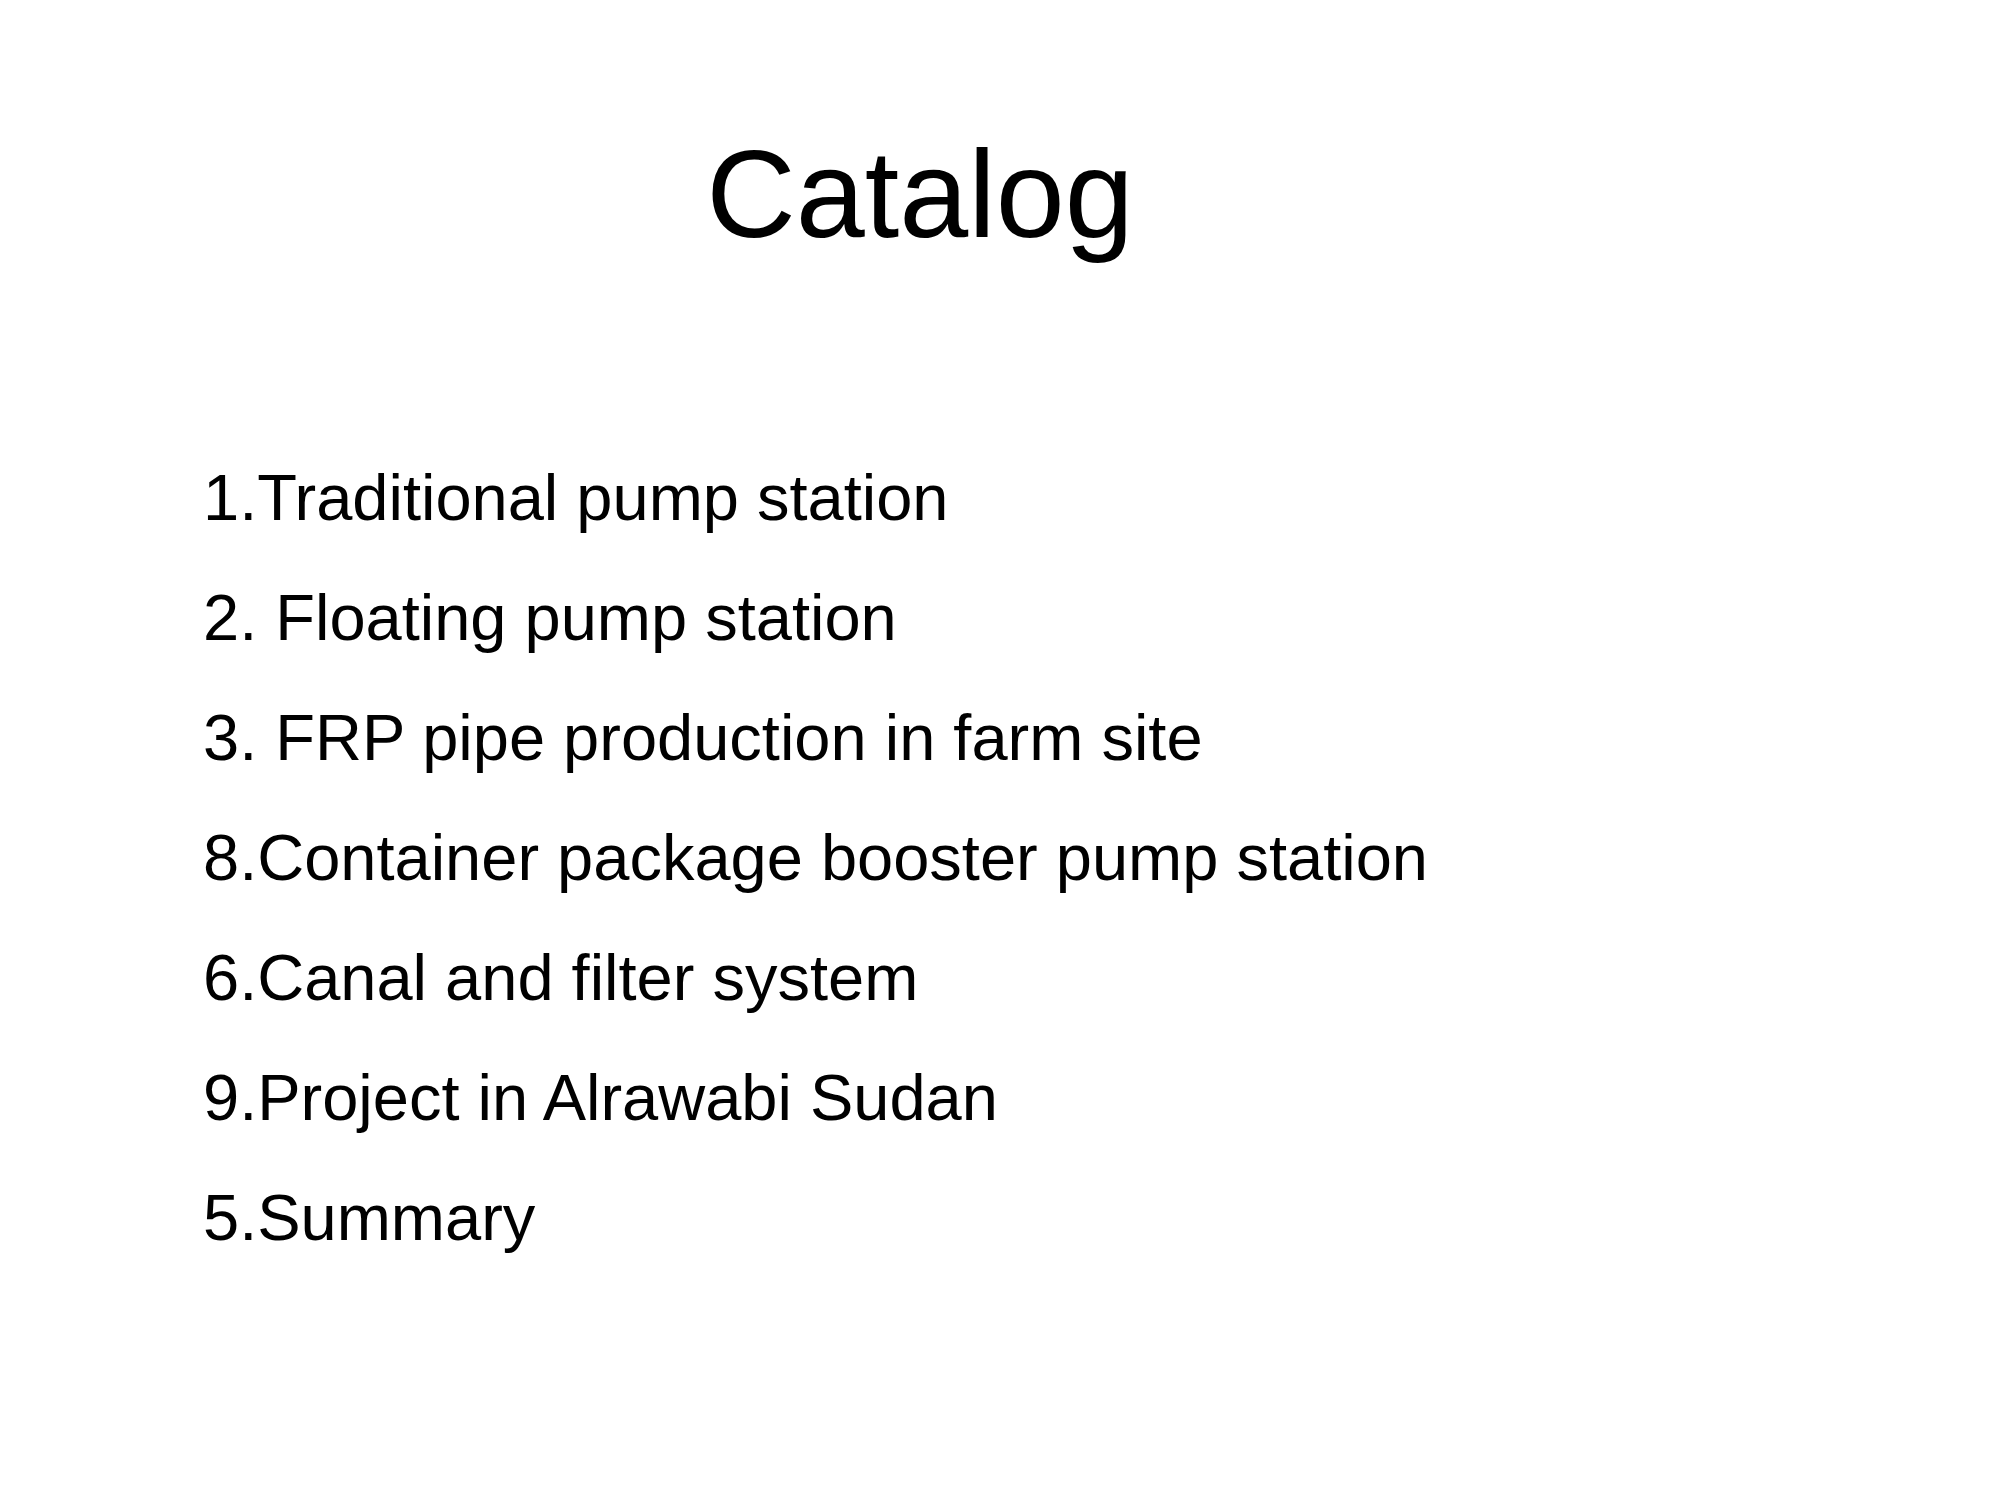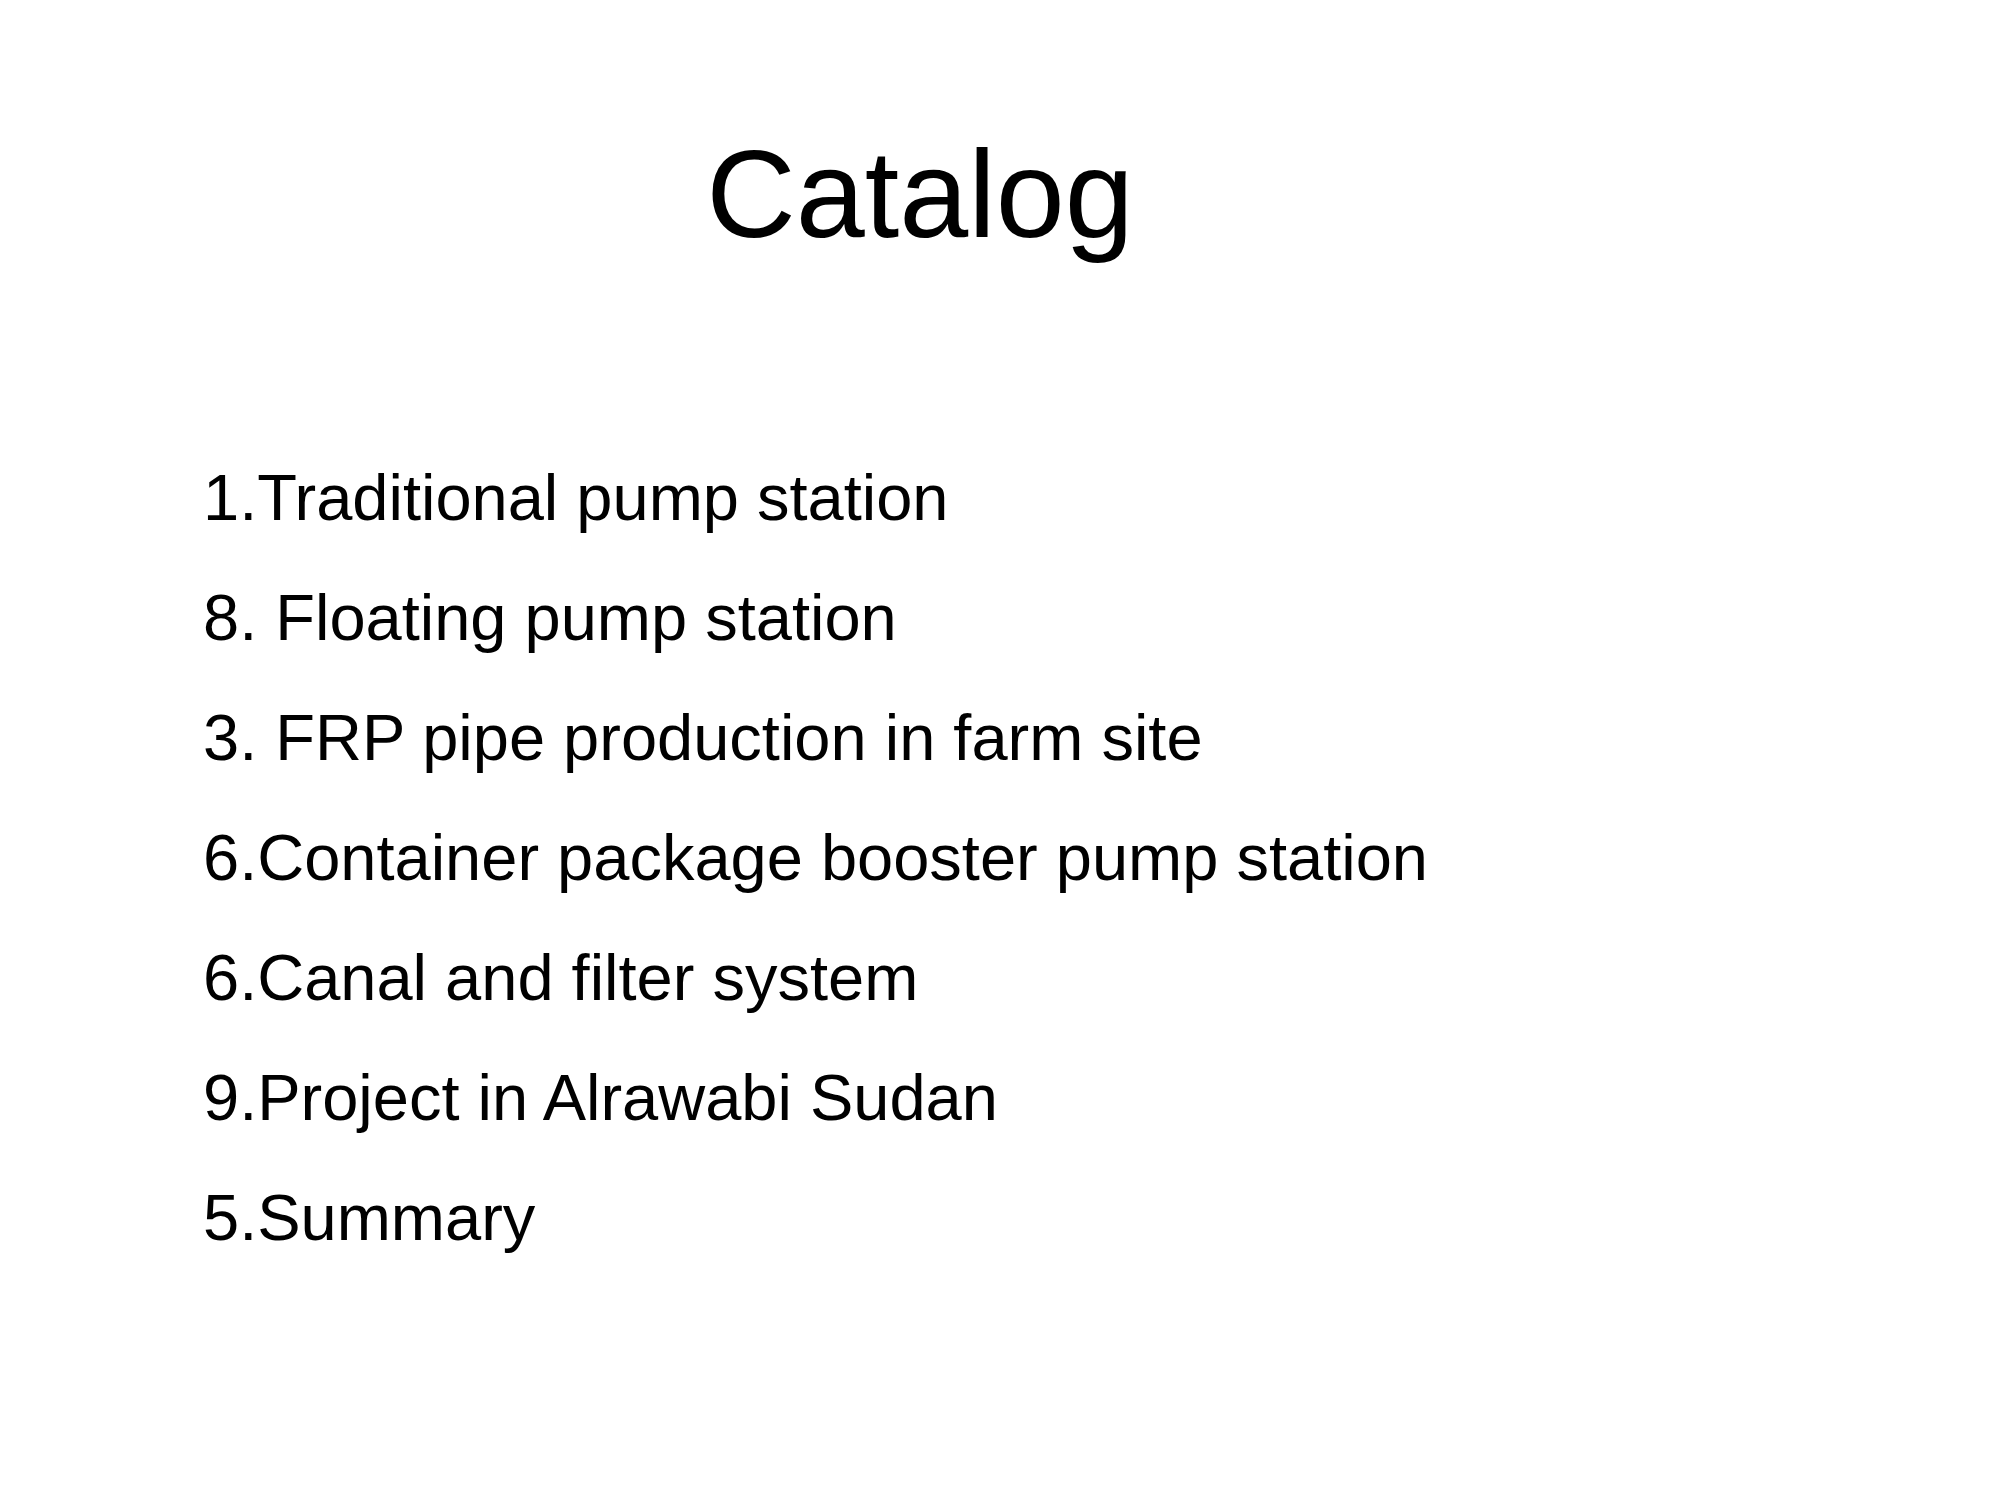--- a/index.html
+++ b/index.html
@@ -46,20 +46,20 @@
   }
 </style>
 </head>
 <body>
 
 <div class="slide">
   <h1 class="slide-title">Catalog</h1>
 
   <div class="catalog-list">
     <div class="catalog-item">1.Traditional pump station</div>
-    <div class="catalog-item">8. Floating pump station</div>
+    <div class="catalog-item">2. Floating pump station</div>
     <div class="catalog-item">3. FRP pipe production in farm site</div>
-    <div class="catalog-item">6.Container package booster pump station</div>
+    <div class="catalog-item">8.Container package booster pump station</div>
     <div class="catalog-item">6.Canal and filter system</div>
     <div class="catalog-item">9.Project in Alrawabi Sudan</div>
     <div class="catalog-item">5.Summary</div>
   </div>
 </div>
 
 </body></html>

